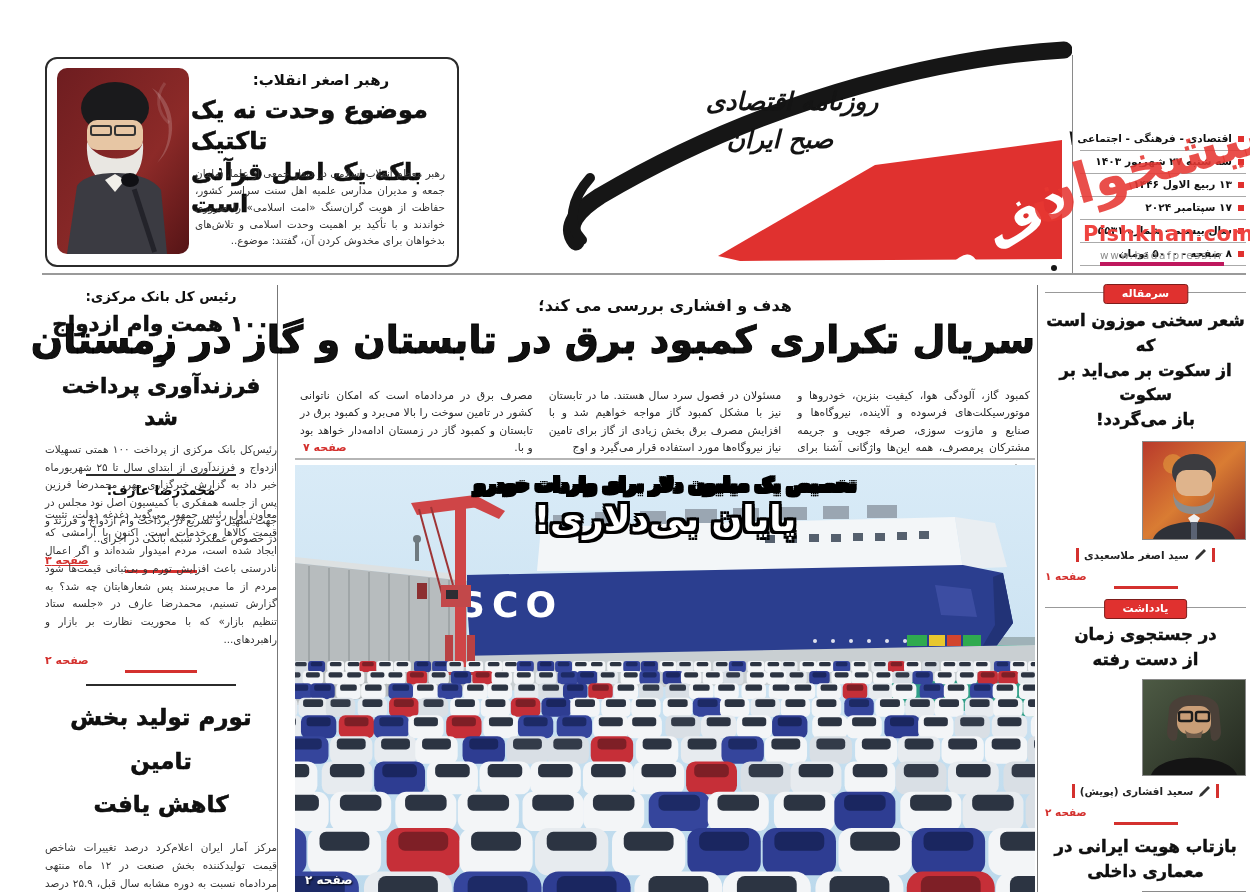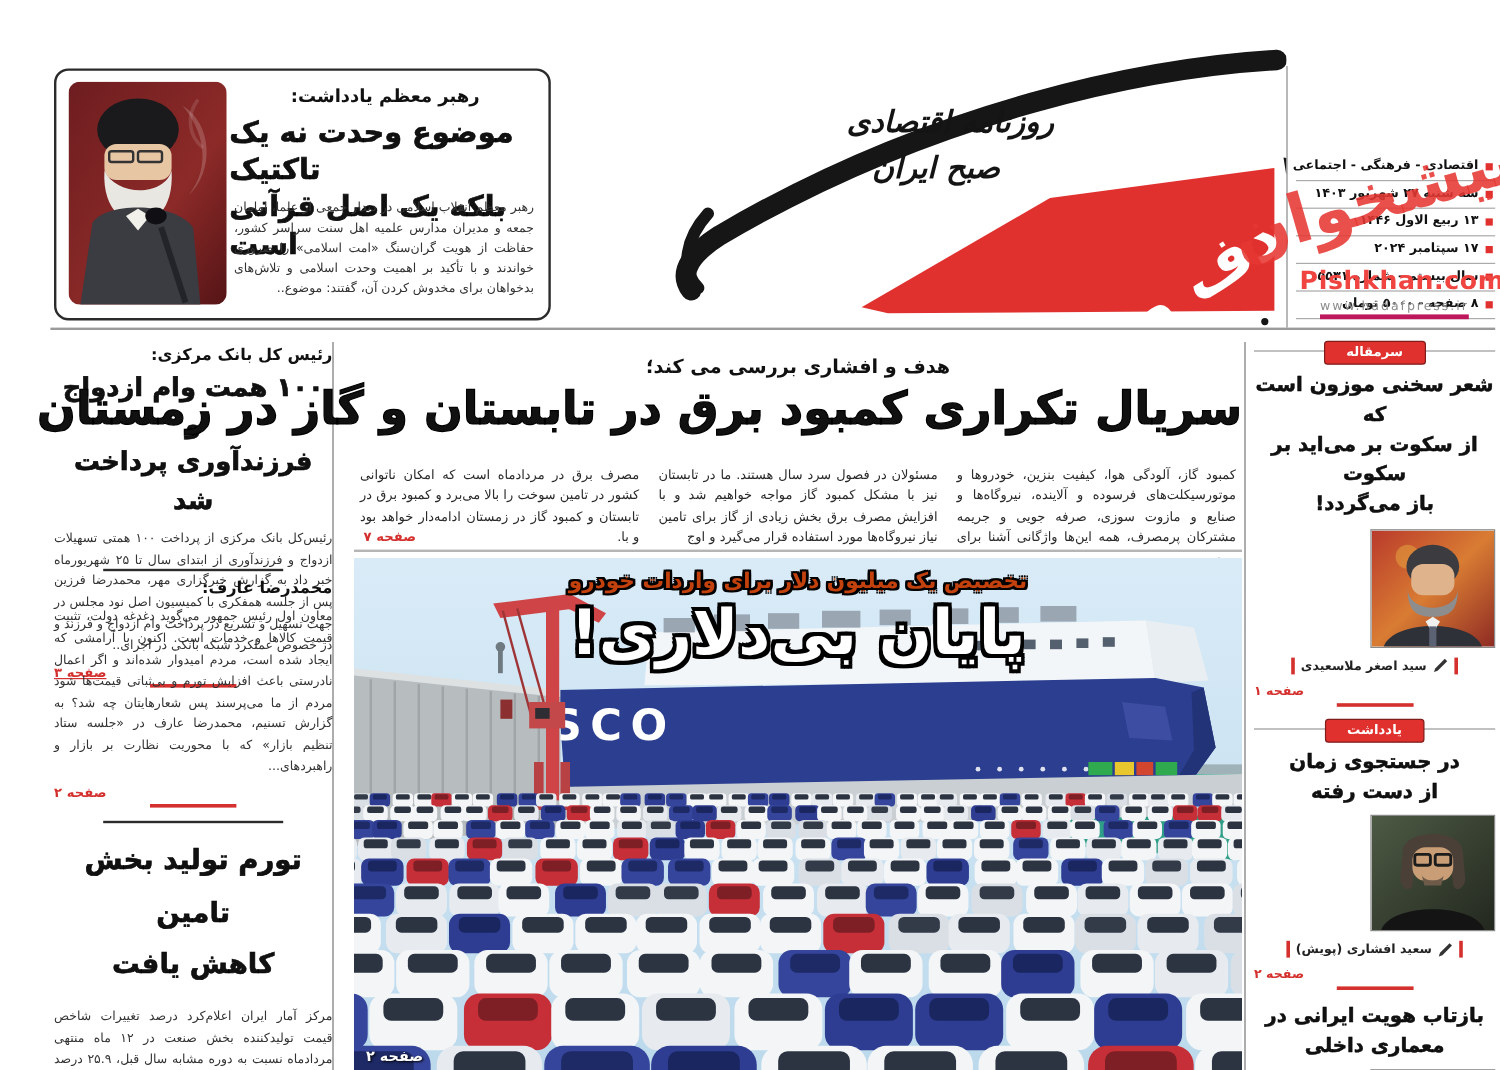--- a/index.html
+++ b/index.html
@@ -19,21 +19,21 @@
   .vline{width:1px;background:#8a8a8a;}
   .info-col{left:1080px;top:128px;width:166px;}
   .info-row{position:relative;height:23px;border-bottom:1px solid #aaa;font-size:10.6px;font-weight:bold;
             text-align:right;padding:4px 14px 0 0;box-sizing:border-box;white-space:nowrap;}
   .bullet{position:absolute;right:2px;top:8px;width:6px;height:6px;background:#e0312f;}
   .wm-big{left:1056px;top:128px;width:210px;font-size:56px;font-weight:bold;color:rgba(230,55,50,.88);
           transform:rotate(-16deg);transform-origin:center;text-align:center;}
   .wm-site{left:1083px;top:222px;font-size:21px;font-weight:bold;color:#ef4440;letter-spacing:.5px;}
   .wm-url{left:1100px;top:249px;font-size:10.5px;color:#8d8d8d;letter-spacing:1.6px;border-bottom:4px solid #be185d;padding-bottom:1px;}
   
-  .kicker{font-weight:bold;text-align:right;}
+  .kicker{font-weight:bold;text-align:center;}
   .red{color:#d4312e;}
   .redbar{height:3px;background:#d4312e;}
   .divider{height:1.5px;background:#2b2b2b;}
   .l-art-headline{font-size:21.5px;font-weight:bold;text-align:center;line-height:1.45;-webkit-text-stroke:.5px #000;}
   .l-art-body{font-size:10.4px;line-height:1.72;text-align:justify;color:#333;}
   .pageref{font-size:11px;font-weight:bold;text-align:left;}
   .tab-row{position:relative;height:18px;}
   .tab-line{position:absolute;left:0;right:0;top:8px;height:1px;background:#999;}
   .tab-pill{position:absolute;left:50%;transform:translateX(-50%);top:0;background:#e0312f;color:#fff;
             font-size:11px;font-weight:bold;padding:2px 18px 3px;border-radius:3px;border:1px solid #7e1d1b;}
@@ -42,23 +42,23 @@
   .author-row{display:flex;align-items:center;justify-content:center;gap:5px;font-size:10.5px;font-weight:bold;color:#222;}
   .author-bar{width:3px;height:14px;background:#d4312e;display:inline-block;}
   
   .m-kicker{left:295px;top:296px;width:740px;text-align:center;font-size:16px;font-weight:bold;}
   .m-headline{left:295px;top:318px;width:740px;text-align:center;font-size:38px;font-weight:bold;
               letter-spacing:-1px;-webkit-text-stroke:1px #000;white-space:nowrap;}
   .m-cols{left:300px;top:387px;width:730px;display:flex;gap:16px;}
   .m-col{flex:1;font-size:10.8px;line-height:1.62;text-align:justify;color:#2a2a2a;}
   
   .photo-wrap{left:295px;top:465px;width:740px;height:427px;overflow:hidden;background:#cfe2f0;}
-  .ph-kicker{left:0;top:9px;width:100%;text-align:center;color:#c2410c;font-size:18px;font-weight:bold;
+  .ph-kicker{left:0;top:9px;width:100%;text-align:center;color:#000000;font-size:18px;font-weight:bold;
      text-shadow:-2px -2px 0 #000,2px -2px 0 #000,-2px 2px 0 #000,2px 2px 0 #000,0 2px 0 #000,0 -2px 0 #000,2px 0 0 #000,-2px 0 0 #000;}
-  .ph-headline{left:0;top:33px;width:100%;text-align:center;color:#fff;font-size:52px;font-weight:bold;
+  .ph-headline{left:0;top:33px;width:100%;text-align:center;color:#fff;font-size:36px;font-weight:bold;
      text-shadow:-3px -3px 0 #000,3px -3px 0 #000,-3px 3px 0 #000,3px 3px 0 #000,0 3px 0 #000,0 -3px 0 #000,3px 0 0 #000,-3px 0 0 #000;}
   .ph-pageref{left:10px;bottom:5px;color:#fff;font-size:12px;font-weight:bold;text-shadow:1px 1px 2px #000;}
 </style>
 </head>
 <body>
 
 <div class="page">
 
   <div class="abs leader-box">
     <div class="abs leader-photo">
@@ -77,21 +77,21 @@
         <rect x="30" y="52" width="56" height="30" rx="10" fill="#e7c6a4"></rect>
         <rect x="34" y="58" width="20" height="9" rx="2" fill="none" stroke="#333" stroke-width="2"></rect>
         <rect x="58" y="58" width="20" height="9" rx="2" fill="none" stroke="#333" stroke-width="2"></rect>
         <path d="M30 74 C28 110 50 118 58 118 C70 118 88 108 86 74 C80 96 40 96 30 74Z" fill="#e9e7e2"></path>
         <path d="M20 118 C30 100 90 100 104 122 L110 186 L10 186 Z" fill="#3b3b42"></path>
         <path d="M48 112 L58 124 L68 112 L58 106 Z" fill="#f2f0ea"></path>
         <rect x="84" y="120" width="5" height="66" fill="#23232a" transform="rotate(-18 86 150)"></rect>
         <ellipse cx="73" cy="112" rx="9" ry="7" fill="#101014"></ellipse>
       </svg>
     </div>
-    <div class="abs leader-kicker">رهبر معظم یادداشت:</div>
+    <div class="abs leader-kicker">رهبر اصغر انقلاب:</div>
     <div class="abs leader-headline preline">موضوع وحدت نه یک تاکتیک
 بلکه یک اصل قرآنی است</div>
     <div class="abs leader-body">رهبر معظم انقلاب اسلامی در دیدار جمعی از علما، امامان جمعه و مدیران مدارس علمیه اهل سنت سراسر کشور، حفاظت از هویت گران‌سنگ «امت اسلامی» را ضروری خواندند و با تأکید بر اهمیت وحدت اسلامی و تلاش‌های بدخواهان برای مخدوش کردن آن، گفتند: موضوع..</div>
   </div>
 
   <div class="abs" style="left:530px;top:28px;width:542px;height:246px;">
     <svg width="542" height="246" viewBox="0 0 542 246">
       <polygon points="188,228 345,137 532,112 532,231 210,233" fill="#e0312f"></polygon>
       <path d="M534 22 C430 28 250 62 70 168 C48 182 34 198 46 214" fill="none" stroke="#161616" stroke-width="17" stroke-linecap="round"></path>
       <path d="M60 150 C42 170 36 196 52 212" fill="none" stroke="#161616" stroke-width="10" stroke-linecap="round"></path>

